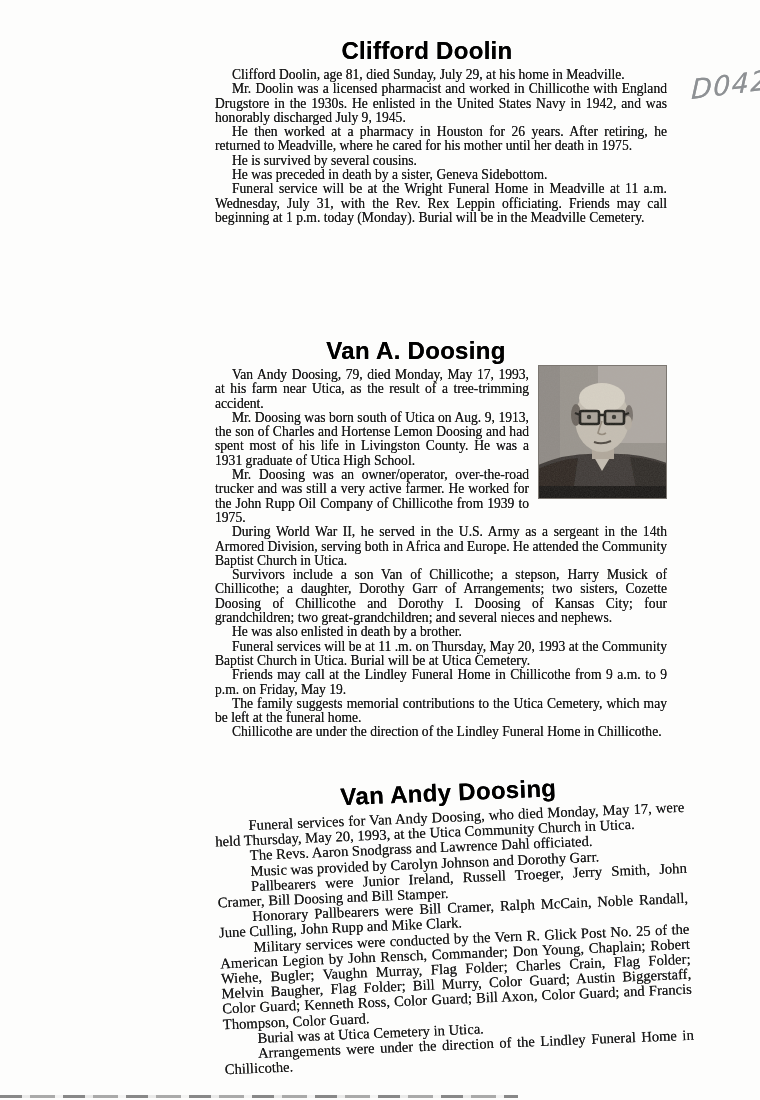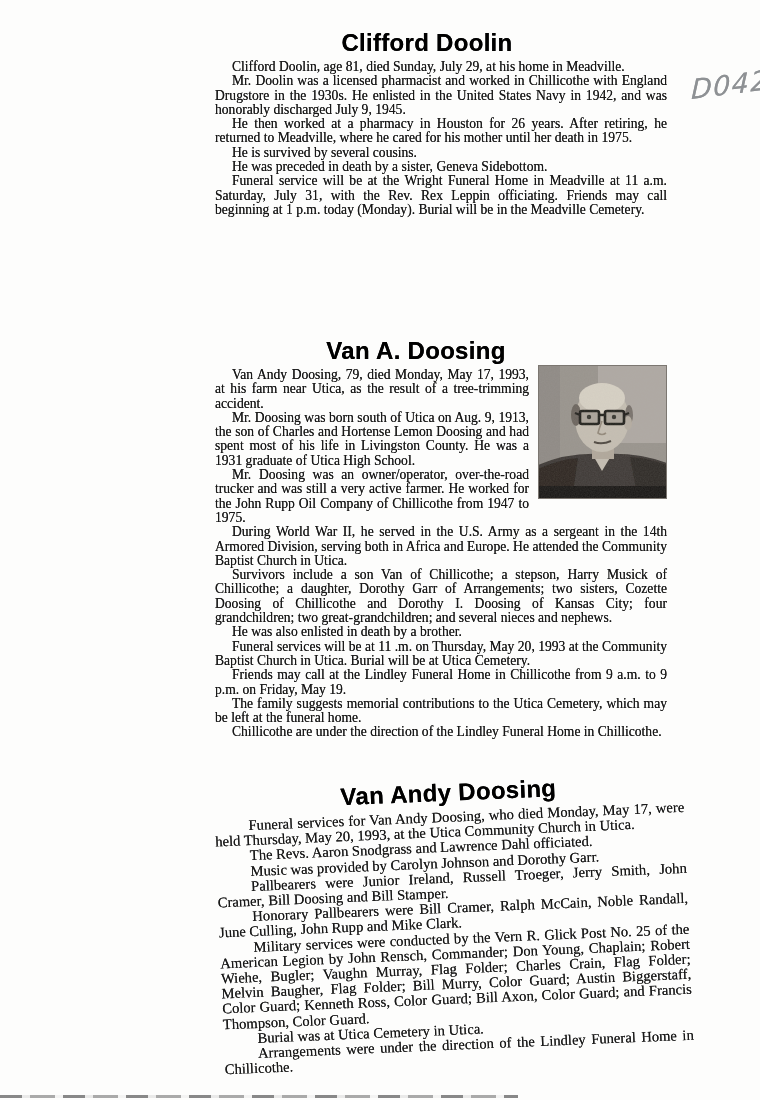--- a/index.html
+++ b/index.html
@@ -14,21 +14,21 @@
     text-shadow:0 0 0.45px rgba(15,15,15,0.85);
   }
   .obit h2{
     font-family:"Liberation Sans", sans-serif;font-weight:700;color:#000;
     font-size:24px;line-height:26px;text-align:center;
     margin:0 0 4px 0;letter-spacing:0.3px;
     text-shadow:0 0 0.6px rgba(0,0,0,0.9);
   }
   .obit p{margin:0;text-indent:17px;}
   #obit-1{left:215px;top:30px;width:452px;}
-  #obit-1 h2{padding-right:28px;}
+  #obit-1 h2{padding-right:28px;margin-top:8px;}
   #obit-2{left:215px;top:338px;width:452px;}
   #obit-2 h2{padding-left:88px;}
   #obit-3{
     left:213px;top:788px;width:470px;
     font-size:14.6px;line-height:15.2px;
     transform:rotate(-2.4deg);transform-origin:8% 0;
   }
   #obit-3 p{text-indent:34px;}
   .photo{
     float:right;width:129px;height:134px;
@@ -57,21 +57,21 @@
 <div class="annotation">D042</div>
 
 <section class="obit" id="obit-1">
   <h2>Clifford Doolin</h2>
   <div>
       <p>Clifford Doolin, age 81, died Sunday, July 29, at his home in Meadville.</p>
       <p>Mr. Doolin was a licensed pharmacist and worked in Chillicothe with England Drugstore in the 1930s. He enlisted in the United States Navy in 1942, and was honorably discharged July 9, 1945.</p>
       <p>He then worked at a pharmacy in Houston for 26 years. After retiring, he returned to Meadville, where he cared for his mother until her death in 1975.</p>
       <p>He is survived by several cousins.</p>
       <p>He was preceded in death by a sister, Geneva Sidebottom.</p>
-      <p>Funeral service will be at the Wright Funeral Home in Meadville at 11 a.m. Saturday, July 31, with the Rev. Rex Leppin officiating. Friends may call beginning at 1 p.m. today (Monday). Burial will be in the Meadville Cemetery.</p>
+      <p>Funeral service will be at the Wright Funeral Home in Meadville at 11 a.m. Wednesday, July 31, with the Rev. Rex Leppin officiating. Friends may call beginning at 1 p.m. today (Monday). Burial will be in the Meadville Cemetery.</p>
     </div>
 </section>
 
 <section class="obit" id="obit-2">
   <div class="photo">
     <svg viewBox="0 0 129 134" xmlns="http://www.w3.org/2000/svg">
       <defs>
         <filter id="grain" x="0" y="0" width="100%" height="100%">
           <feTurbulence type="fractalNoise" baseFrequency="0.8" numOctaves="2" stitchTiles="stitch"></feTurbulence>
           <feColorMatrix type="matrix" values="0 0 0 0 0.45  0 0 0 0 0.44  0 0 0 0 0.42  0 0 0 0.55 0"></feColorMatrix>
@@ -111,21 +111,21 @@
 
       <rect x="0" y="121" width="129" height="13" fill="#141210"></rect>
       <rect x="0" y="0" width="129" height="134" filter="url(#grain)" opacity="0.3"></rect>
       <rect x="0.5" y="0.5" width="128" height="133" fill="none" stroke="#7c7770" stroke-width="1"></rect>
     </svg>
   </div>
   <h2>Van A. Doosing</h2>
   <div>
       <p>Van Andy Doosing, 79, died Monday, May 17, 1993, at his farm near Utica, as the result of a tree-trimming accident.</p>
       <p>Mr. Doosing was born south of Utica on Aug. 9, 1913, the son of Charles and Hortense Lemon Doosing and had spent most of his life in Livingston County. He was a 1931 graduate of Utica High School.</p>
-      <p>Mr. Doosing was an owner/operator, over-the-road trucker and was still a very active farmer. He worked for the John Rupp Oil Company of Chillicothe from 1947 to 1975.</p>
+      <p>Mr. Doosing was an owner/operator, over-the-road trucker and was still a very active farmer. He worked for the John Rupp Oil Company of Chillicothe from 1939 to 1975.</p>
       <p>During World War II, he served in the U.S. Army as a sergeant in the 14th Armored Division, serving both in Africa and Europe. He attended the Community Baptist Church in Utica.</p>
       <p>Survivors include a son Van of Chillicothe; a stepson, Harry Musick of Chillicothe; a daughter, Dorothy Garr of Arrangements; two sisters, Cozette Doosing of Chillicothe and Dorothy I. Doosing of Kansas City; four grandchildren; two great-grandchildren; and several nieces and nephews.</p>
       <p>He was also enlisted in death by a brother.</p>
       <p>Funeral services will be at 11 .m. on Thursday, May 20, 1993 at the Community Baptist Church in Utica. Burial will be at Utica Cemetery.</p>
       <p>Friends may call at the Lindley Funeral Home in Chillicothe from 9 a.m. to 9 p.m. on Friday, May 19.</p>
       <p>The family suggests memorial contributions to the Utica Cemetery, which may be left at the funeral home.</p>
       <p>Chillicothe are under the direction of the Lindley Funeral Home in Chillicothe.</p>
     </div>
 </section>
 

